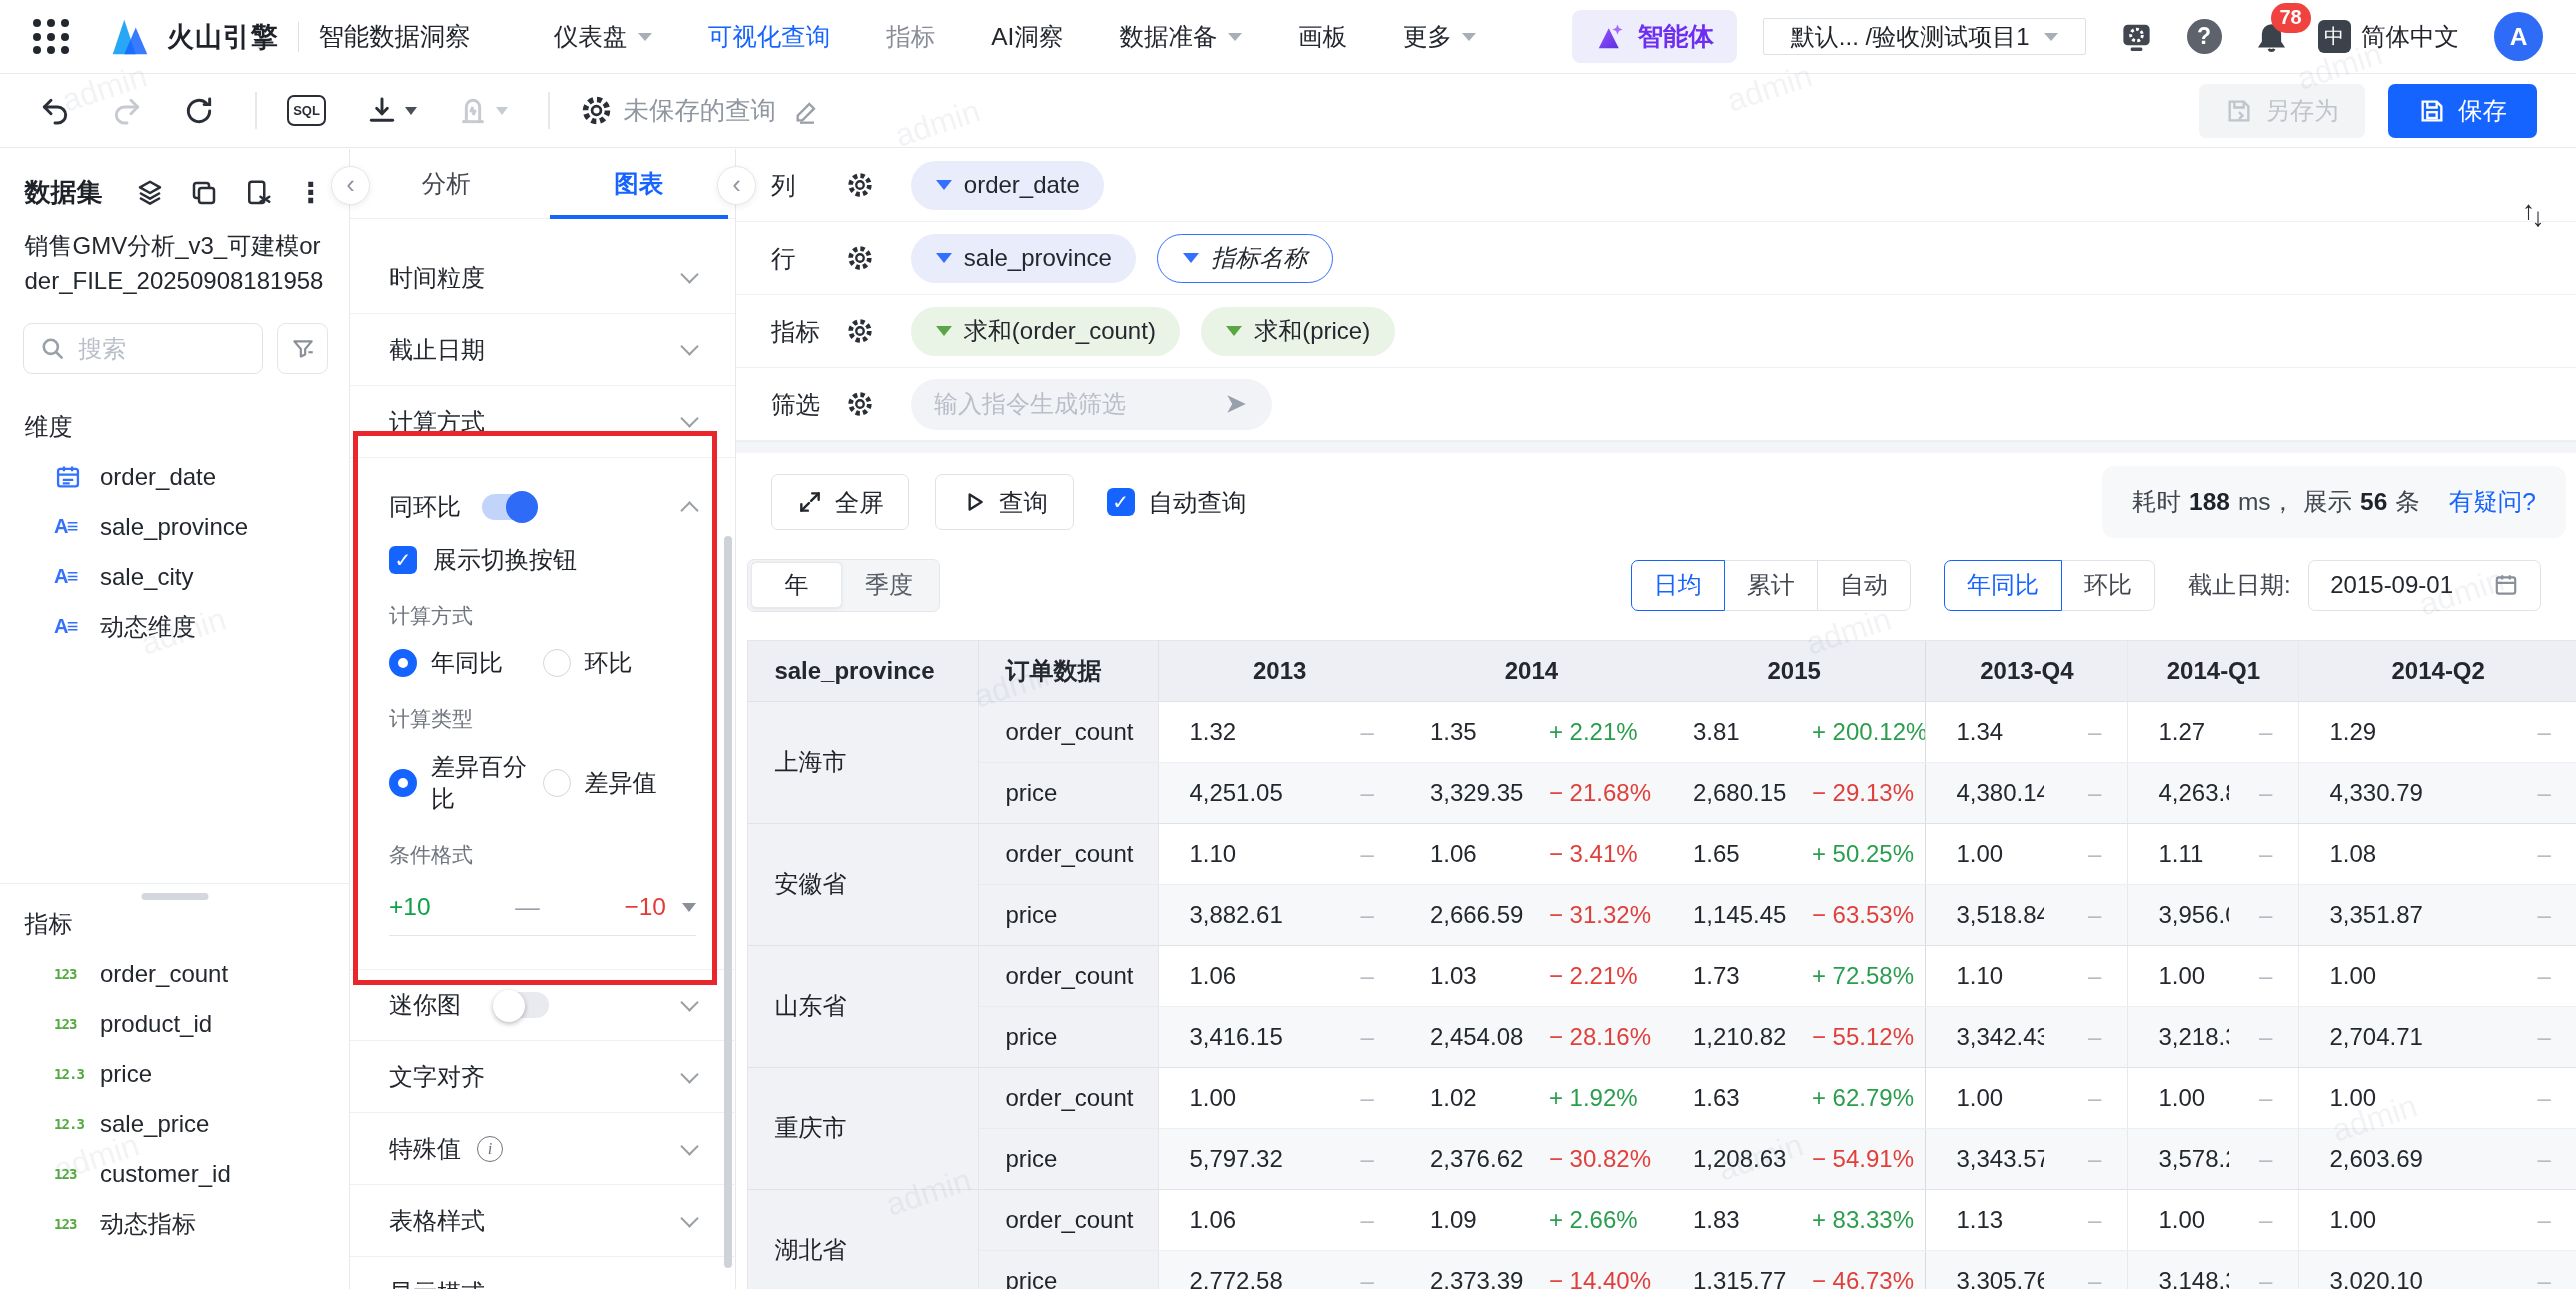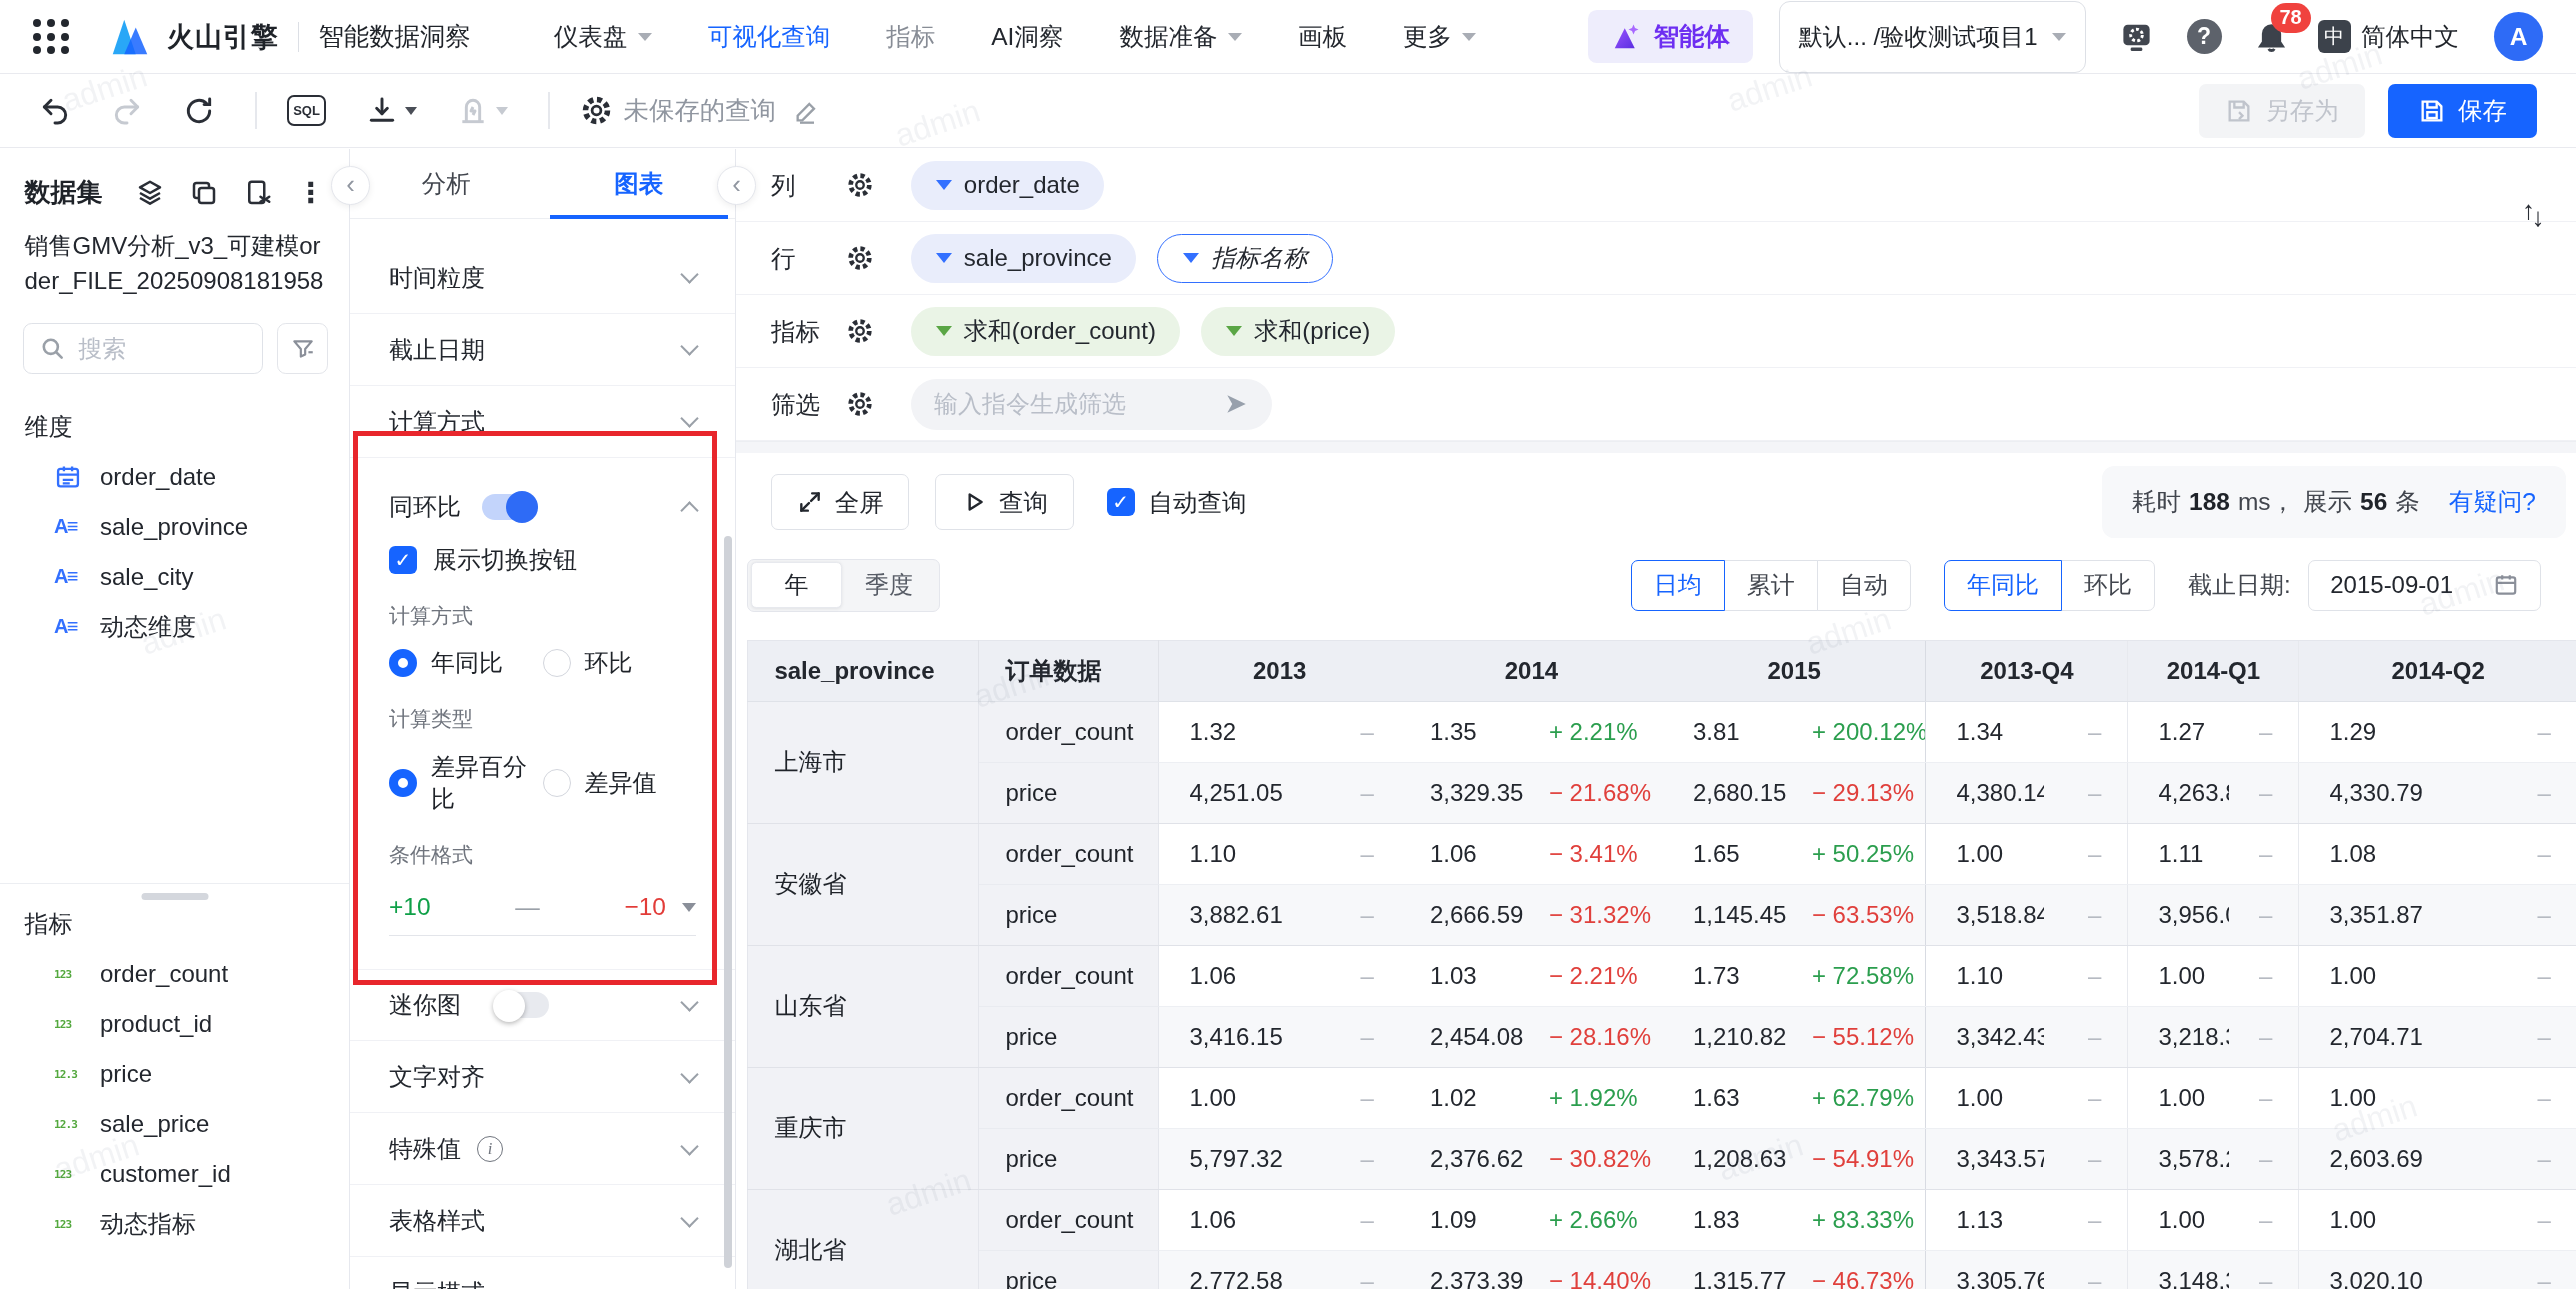--- a/index.html
+++ b/index.html
@@ -15,21 +15,21 @@
   .brand{font-size:27px;font-weight:bold;letter-spacing:0.9px}
   .nav-divider{width:1.8px;height:30px;background:#dcdfe5;margin:0 19px}
   .product{font-size:25.4px}
   .nav-menu{display:flex;align-items:center;gap:56px;margin-left:83px;font-size:24.5px;white-space:nowrap}
   .nav-item{display:flex;align-items:center;gap:10.5px;cursor:pointer;color:#23272e}
   .nav-item.active{color:#1664ff;font-weight:500}
   .nav-item.muted{color:#878c95}
   .caret-down{width:0;height:0;border-left:7px solid transparent;border-right:7px solid transparent;border-top:8.8px solid #a9adb5}
   .nav-right{display:flex;align-items:center;margin-left:auto}
   .agent-pill{display:flex;align-items:center;gap:12.3px;background:#eeedfc;border-radius:8.8px;padding:0 23px;height:53px;color:#6d2ef1;font-size:25.4px;font-weight:600}
-  .project-select{display:flex;align-items:center;gap:14px;border:0.9px solid #dde0e6;border-radius:11px;height:72px;padding:0 19px;font-size:24px;margin-left:26px;white-space:nowrap}
+  .project-select{display:flex;align-items:center;gap:14px;border:0.9px solid #dde0e6;border-radius:2px;height:37px;padding:0 27px;font-size:24px;margin-left:26px;white-space:nowrap}
   .nav-ico{margin-left:33px;position:relative;display:flex;align-items:center}
   .help-ico{width:35px;height:35px;border-radius:50%;background:#5d626b;color:#fff;font-size:23px;font-weight:bold;display:flex;align-items:center;justify-content:center}
   .badge{position:absolute;top:-17.5px;left:16px;background:#f0423e;color:#fff;border-radius:15px;height:30px;min-width:40px;padding:0 7px;font-size:20px;display:flex;align-items:center;justify-content:center;font-weight:bold}
   .lang{display:flex;align-items:center;gap:10.5px;font-size:24.5px;margin-left:30px}
   .lang-ico{width:33px;height:33px;border-radius:6.1px;background:#3c424b;color:#fff;font-size:20px;display:flex;align-items:center;justify-content:center}
   .avatar{width:49px;height:49px;border-radius:50%;background:#2e6bf6;color:#fff;font-size:24.5px;font-weight:bold;display:flex;align-items:center;justify-content:center;margin-left:35px}
 
   
   .toolbar{position:absolute;top:74px;left:0;width:2576px;height:74px;display:flex;align-items:center;padding:0 39px;border-bottom:0.9px solid #e9eaef;background:#fff;z-index:29}
   .tb-ico{margin-right:40px;color:#2a2e36;display:flex;align-items:center;gap:7px}
@@ -50,21 +50,21 @@
   .ds-icons{display:flex;gap:24px;align-items:center;color:#2a2e36}
   .kebab{font-size:28px;font-weight:bold;line-height:1}
   .ds-name{padding:19px 24.5px 0;font-size:24px;line-height:1.45;word-break:break-all;color:#23272e}
   .search-row{display:flex;gap:14px;padding:24.5px 21px 0 23px}
   .search-box{flex:1;height:51px;border:0.9px solid #dfe2e8;border-radius:8.8px;display:flex;align-items:center;padding:0 16px;gap:12.3px;color:#b9bec8;font-size:24px}
   .filter-btn{width:51px;height:51px;border:0.9px solid #e3e5ea;border-radius:8.8px;display:flex;align-items:center;justify-content:center;color:#8a8f99}
   .group-label{padding:37px 24.5px 8.8px;font-size:24px;color:#23272e}
   .field{display:flex;align-items:center;height:50px;padding-left:54px;font-size:24px;color:#23272e}
   .f-ico{width:46px;display:flex;align-items:center}
   .f-str{color:#3370ff;font-size:20px;font-weight:bold;letter-spacing:-1.8px}
-  .f-num{color:#53a83e;font-size:11px;font-weight:bold;font-family:"DejaVu Sans Mono",monospace;letter-spacing:-0.9px}
+  .f-num{color:#53a83e;font-size:14px;font-weight:bold;font-family:"DejaVu Sans Mono",monospace;letter-spacing:-0.9px}
   .sb-divider{margin-top:231px;border-top:0.9px solid #eceef2;position:relative;height:0}
   .drag-handle{position:absolute;top:8.8px;left:50%;transform:translateX(-50%);width:67px;height:7px;border-radius:3.5px;background:#d4d7dd}
   .metric-label{padding-top:24.5px}
 
   .collapse-btn{position:absolute;width:39px;height:39px;border-radius:50%;background:#fff;border:0.9px solid #e4e6ec;box-shadow:0 1.8px 7px rgba(0,0,0,.07);display:flex;align-items:center;justify-content:center;color:#9096a0;font-size:26px;z-index:70;line-height:1;padding-bottom:3.5px}
 
   
   .settings{position:absolute;left:350px;top:149px;width:386px;height:1141px;border-right:0.9px solid #e6e8ee;background:#fff}
   .tabs{display:flex;height:70px;border-bottom:0.9px solid #eceef2}
   .tab{flex:1;display:flex;align-items:center;justify-content:center;font-size:24.5px;color:#42464e;position:relative}

